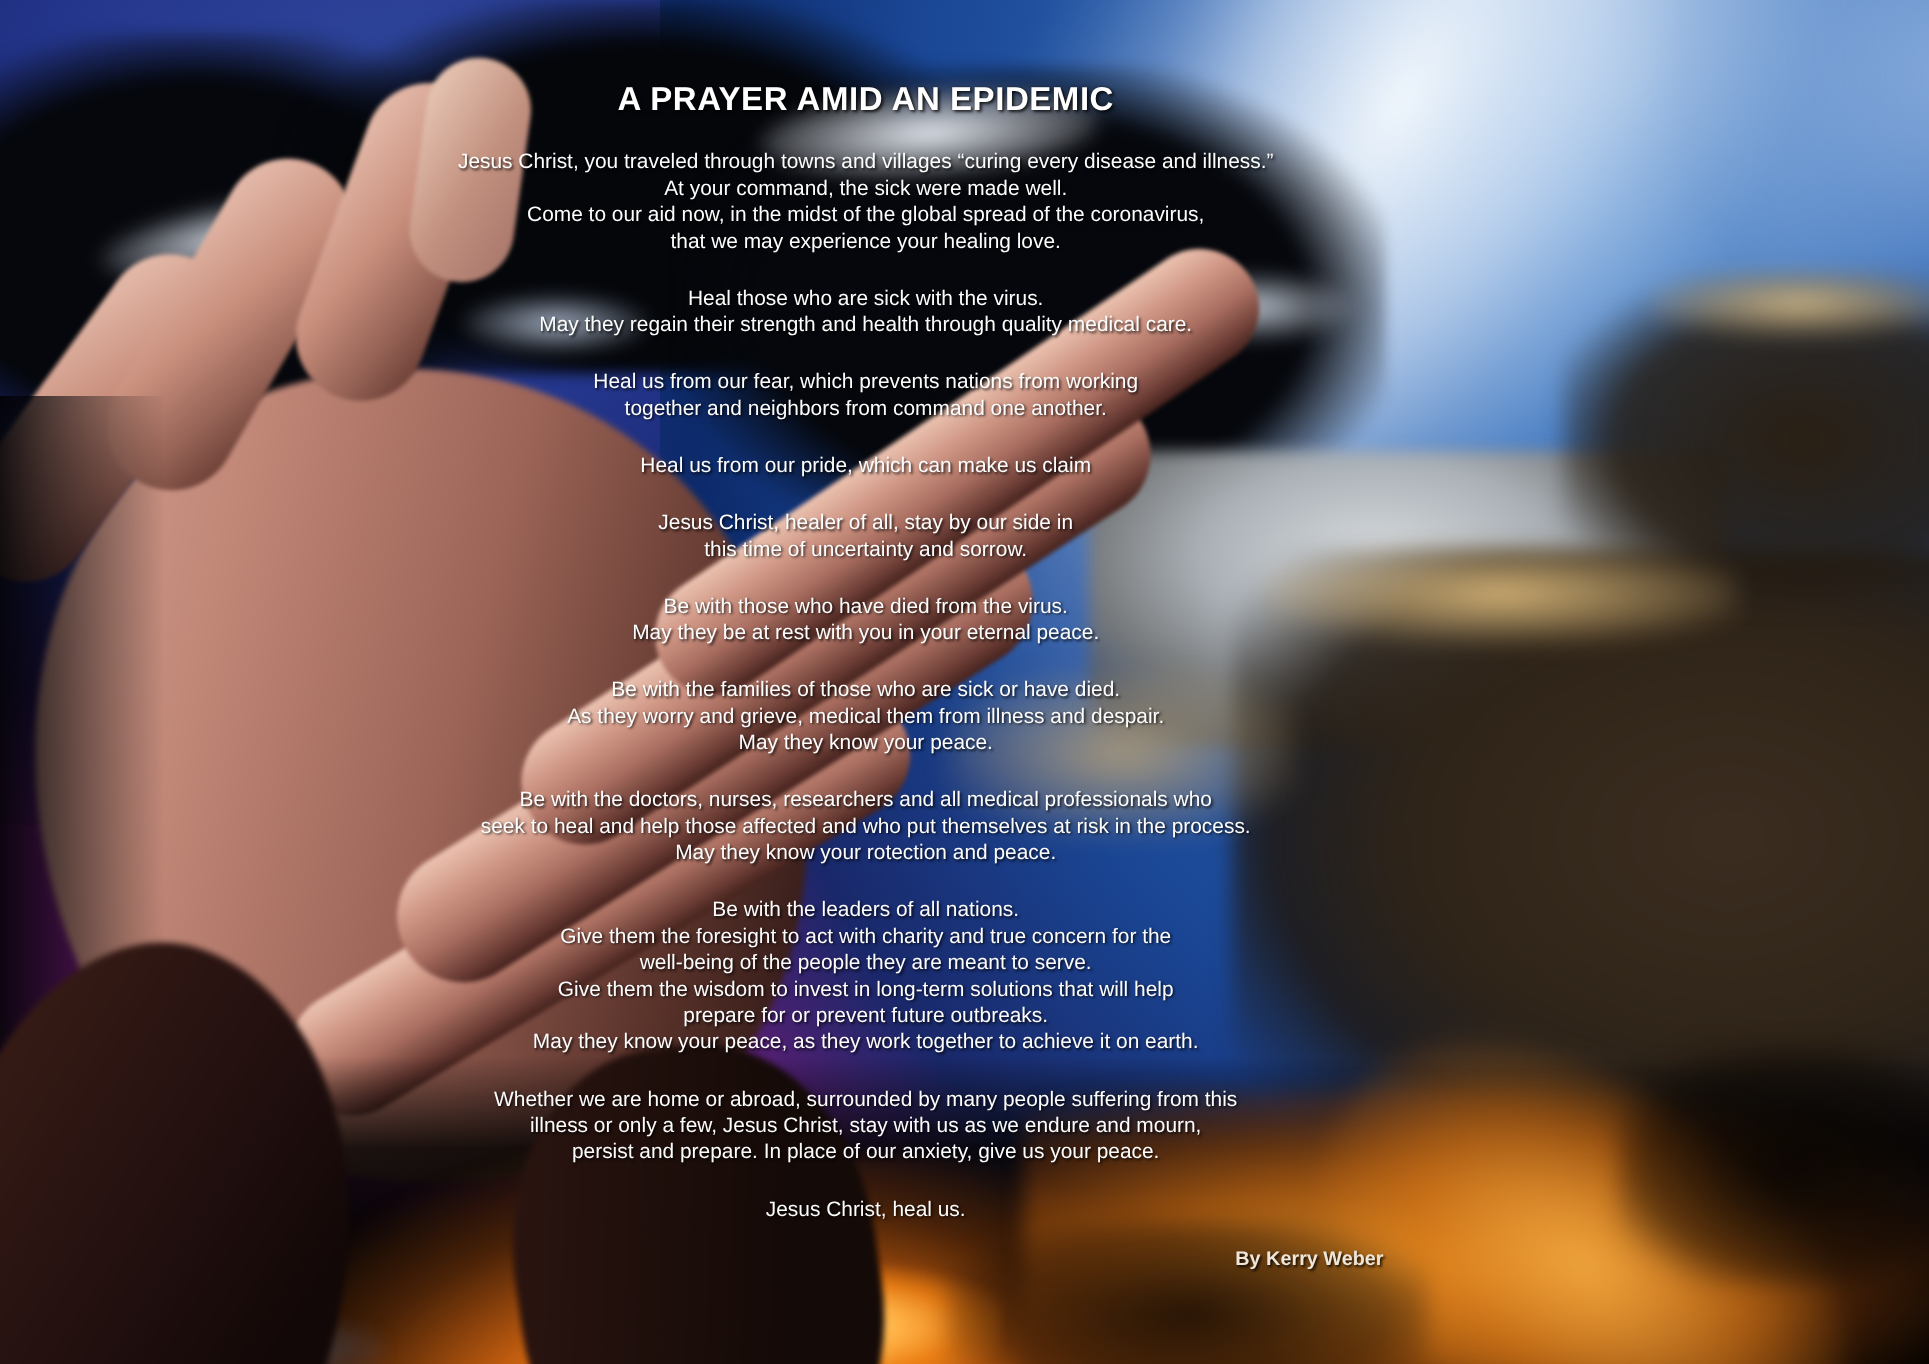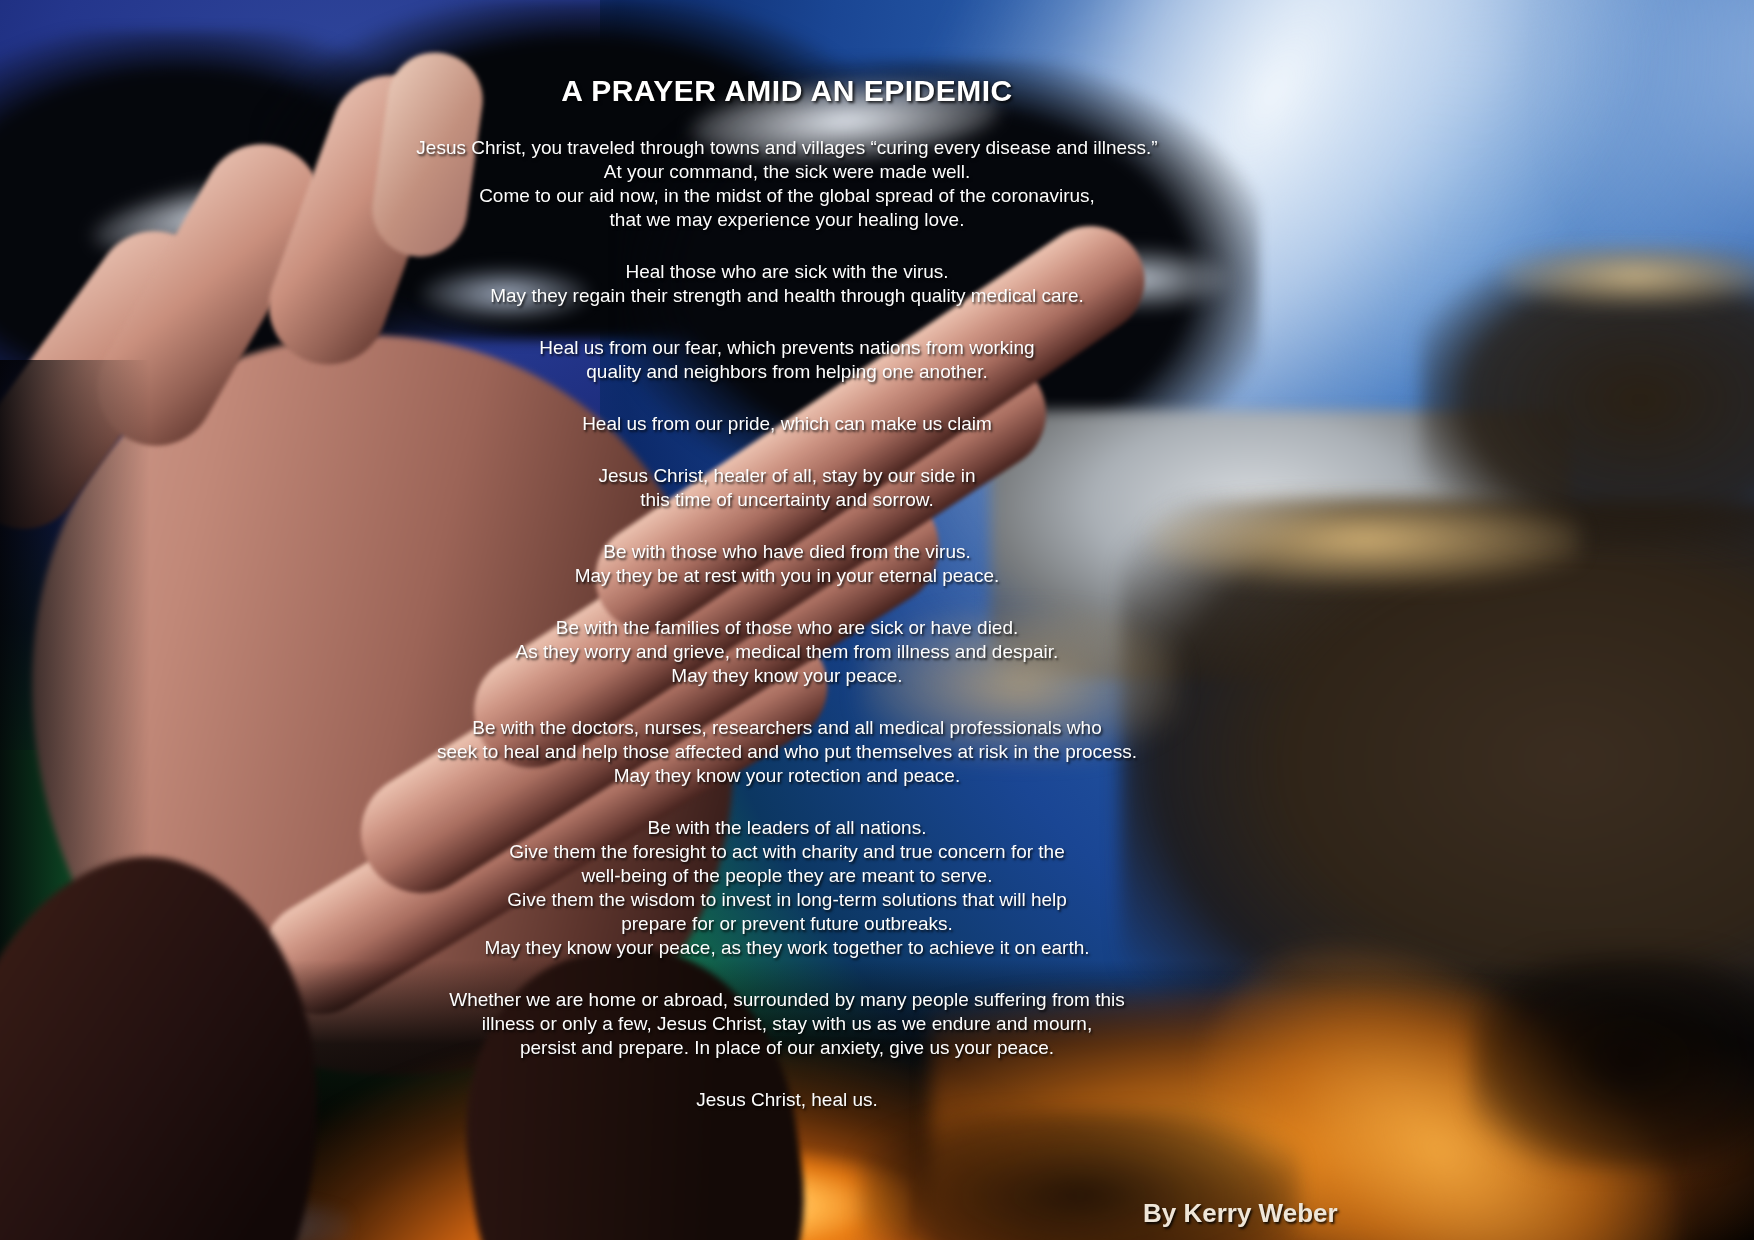--- a/index.html
+++ b/index.html
@@ -1,18 +1,18 @@
 <!DOCTYPE html>
 <html><head>
 <meta charset="utf-8">
 <style>
   html,body{margin:0;padding:0;background:#000;}
   .poster{
     position:relative;width:1754px;height:1240px;overflow:hidden;
-    background:#15803d;
+    background:#701a75;
     font-family:"Liberation Sans", sans-serif;
   }
   .layer{position:absolute;}
 
   
   .sky-left{left:-150px;top:-150px;width:1300px;height:900px;
     background:radial-gradient(ellipse at 40% 30%, #31499e 0%, #24368c 30%, #16246e 50%, rgba(12,20,74,.75) 65%, rgba(6,10,40,0) 82%);}
   .sky-right{left:600px;top:-200px;width:1400px;height:1500px;
     background:radial-gradient(ellipse at 60% 25%, #3f7cc6 0%, #2c62b0 28%, #1a4694 52%, rgba(10,42,104,.85) 70%, rgba(6,20,60,0) 85%);}
   .corner-light{left:1540px;top:-120px;width:460px;height:460px;
@@ -103,22 +103,22 @@
     border-radius:45%;
     background:linear-gradient(100deg, #2c1511 0%, #140a07 70%);}
 
   
   .text-col{left:112px;top:74px;width:1350px;text-align:center;color:#ffffff;z-index:10;}
   .title{font-size:30px;font-weight:bold;letter-spacing:.5px;margin:0 0 28px 0;
     text-shadow:2px 2px 3px rgba(0,0,0,.75), 0 0 2px rgba(0,0,0,.5);}
   .stanza{margin:0 0 28px 0;}
   .line{font-size:19px;font-weight:normal;line-height:24px;color:#fdfdfd;
     text-shadow:1.5px 1.5px 2.5px rgba(0,0,0,.8);}
-  .byline{left:1123px;top:1198px;font-size:26px;font-weight:bold;color:#efe6d8;z-index:10;
-    text-shadow:1.5px 1.5px 2.5px rgba(0,0,0,.85);margin-left:20px;}
+  .byline{left:1123px;top:1134px;font-size:18px;font-weight:bold;color:#efe6d8;z-index:10;
+    text-shadow:1.5px 1.5px 2.5px rgba(0,0,0,.85);}
 </style>
 </head>
 <body>
 
 <div class="poster">
 
   <div class="layer sky-left"></div>
   <div class="layer sky-right"></div>
   <div class="layer corner-light"></div>
   <div class="layer beam-haze"></div>
@@ -173,21 +173,21 @@
       <div class="line">that we may experience your healing love.</div>
     </div>
 
     <div class="stanza">
       <div class="line">Heal those who are sick with the virus.</div>
       <div class="line">May they regain their strength and health through quality medical care.</div>
     </div>
 
     <div class="stanza">
       <div class="line">Heal us from our fear, which prevents nations from working</div>
-      <div class="line">quality and neighbors from helping one another.</div>
+      <div class="line">together and neighbors from command one another.</div>
     </div>
 
     <div class="stanza">
       <div class="line">Heal us from our pride, which can make us claim</div>
     </div>
 
     <div class="stanza">
       <div class="line">Jesus Christ, healer of all, stay by our side in</div>
       <div class="line">this time of uncertainty and sorrow.</div>
     </div>

